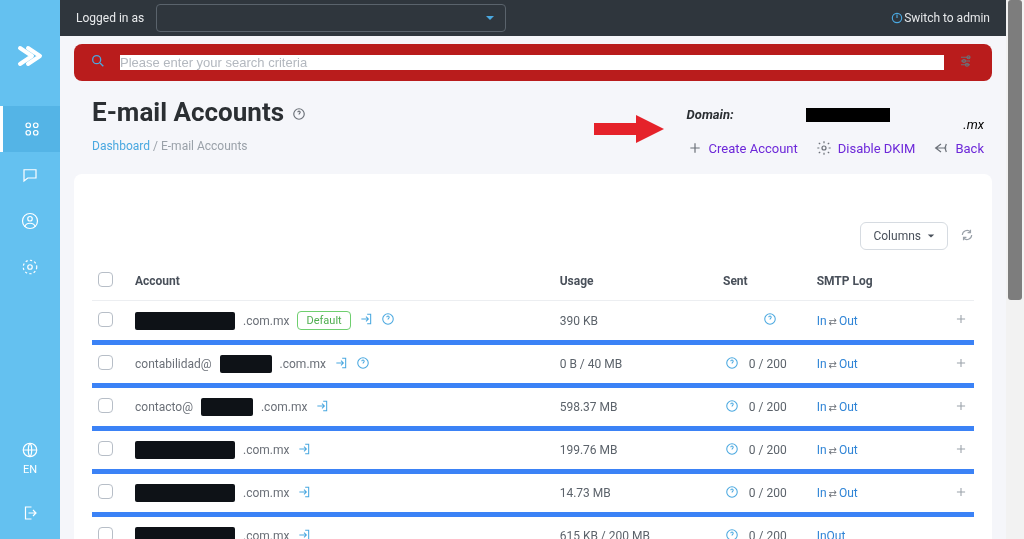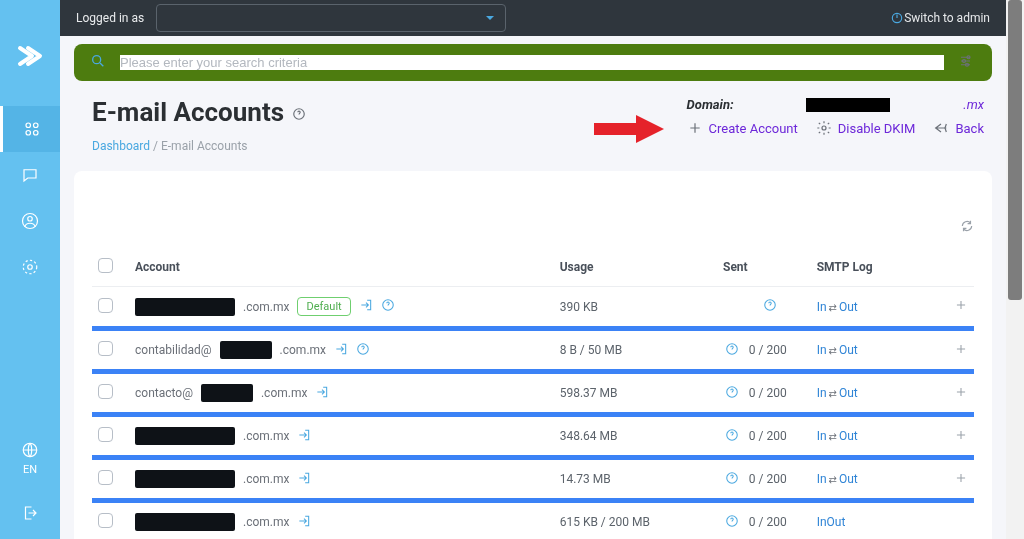--- a/index.html
+++ b/index.html
@@ -56,40 +56,40 @@
   
   .scrollbar-track{
     position:absolute; right:0; top:0; bottom:0; width:18px; background:#f2f2f2;
   }
   .scrollbar-thumb{
     position:absolute; left:2px; right:2px; top:0; height:300px; background:#7d7d7d; border-radius:3px;
   }
 
   
   .search-card {
-    background:#4d7c0f; border-radius: 8px; padding: 8px 16px;
+    background:#b91c1c; border-radius: 8px; padding: 8px 16px;
     display:flex; align-items:center; gap: 14px; margin-bottom: 10px;
   }
   .search-card input {
     flex:1; border:none; outline:none; font-size:13px; color:#333;
   }
   .search-card input::placeholder{ color:#b3b8bf; }
   .search-card .search-icon svg{ width:16px;height:16px; stroke:#4aa8e0; fill:none; stroke-width:2;}
   .search-card .filter-icon svg{ width:18px;height:18px; stroke:#6b7078; fill:none; stroke-width:1.6;}
 
   
   .page-head { padding: 6px 8px 12px 18px; display:flex; }
   .page-head-left h1 { font-size: 26px; font-weight: 700; color:#2b2f33; display:flex; align-items:center; gap:8px;}
   .page-head-left h1 .help svg{width:14px;height:14px; stroke:#6b7078; fill:none; stroke-width:2;}
   .breadcrumb { font-size: 12px; margin-top:12px; color:#9aa1a9;}
   .breadcrumb a { color:#4aa8e0; text-decoration:none; }
   .page-head-right { margin-left:auto; text-align:right; }
   .domain-line { font-size:13px; color:#2b2f33; font-weight:700; display:flex; align-items:center; justify-content:space-between; gap:6px;font-style:italic;}
   .domain-line .redact { width:84px; height:14px; background:#000; display:inline-block;}
-  .domain-line .tld{ font-weight:400; color:#6d28d9;}
+  .domain-line .tld{ font-weight:400; color:#000000;margin-top:20px;}
   .head-actions { display:flex; gap:18px; margin-top:8px; align-items:center; justify-content:flex-end;}
   .head-actions .act { display:flex; align-items:center; gap:6px; font-size:13px; color:#6d28d9; cursor:pointer;}
   .head-actions .act svg{ width:16px;height:16px; stroke:#6b7078; fill:none; stroke-width:1.8;}
 
   .arrow-callout{
     position:absolute; width:70px; height:28px; pointer-events:none;
   }
   .arrow-callout svg{ width:70px; height:28px;}
 
   
@@ -283,20 +283,26 @@
     <div class="arrow-callout" style="left:520px; top:24px;">
       <svg viewBox="0 0 70 28">
           <rect x="0" y="8" width="42" height="12" fill="#e5222a"></rect>
           <path d="M42 0 L70 14 L42 28 Z" fill="#e5222a"></path>
         </svg>
     </div>
   </div>
 
   <div class="card">
     <div class="card-top">
+      <div class="columns-btn">
+        <span>Columns</span>
+        <svg viewBox="0 0 10 10">
+            <path d="M1 3l4 4 4-4z"></path>
+          </svg>
+      </div>
       <span class="refresh-icon">
         <svg viewBox="0 0 24 24">
             <path d="M4 12a8 8 0 0114-5M20 12a8 8 0 01-14 5M18 3v5h-5M6 21v-5h5"></path>
           </svg>
       </span>
     </div>
 
 
     <table>
       <thead>
@@ -348,21 +354,21 @@
                 <span class="suffix">.com.mx</span>
                 <span class="login-icon"><svg viewBox="0 0 24 24">
                     <path d="M14 4h6v16h-6M4 12h12M12 8l4 4-4 4"></path>
                   </svg></span>
                 <span class="q-icon"><svg viewBox="0 0 24 24">
                     <circle cx="12" cy="12" r="9"></circle>
                     <path d="M10 9a2 2 0 114 0c0 2-2 2-2 4M12 17h.01"></path>
                   </svg></span>
               </div>
             </td>
-            <td class="col-usage">8 B / 50 MB</td>
+            <td class="col-usage">0 B / 40 MB</td>
             <td class="col-sent sent-cell"><span class="sent-wrap">
                 <span class="q-icon"><svg viewBox="0 0 24 24">
                     <circle cx="12" cy="12" r="9"></circle>
                     <path d="M10 9a2 2 0 114 0c0 2-2 2-2 4M12 17h.01"></path>
                   </svg></span>
                 <span>0 / 200</span>
               </span></td>
             <td class="col-smtp"><a href="#" class="link-blue">In</a><span class="link-blue"><span class="swap">⇄</span></span><a href="#" class="link-blue">Out</a></td>
             <td class="col-exp"><span class="plus-cell"><svg viewBox="0 0 24 24">
                   <path d="M12 5v14M5 12h14"></path>
@@ -397,21 +403,21 @@
             <td class="col-check"><span class="checkbox"></span></td>
             <td class="col-account">
               <div class="acct-cell">
                 <span class="redact-block w100"></span>
                 <span class="suffix">.com.mx</span>
                 <span class="login-icon"><svg viewBox="0 0 24 24">
                     <path d="M14 4h6v16h-6M4 12h12M12 8l4 4-4 4"></path>
                   </svg></span>
               </div>
             </td>
-            <td class="col-usage">348.64 MB</td>
+            <td class="col-usage">199.76 MB</td>
             <td class="col-sent sent-cell"><span class="sent-wrap">
                 <span class="q-icon"><svg viewBox="0 0 24 24">
                     <circle cx="12" cy="12" r="9"></circle>
                     <path d="M10 9a2 2 0 114 0c0 2-2 2-2 4M12 17h.01"></path>
                   </svg></span>
                 <span>0 / 200</span>
               </span></td>
             <td class="col-smtp"><a href="#" class="link-blue">In</a><span class="link-blue"><span class="swap">⇄</span></span><a href="#" class="link-blue">Out</a></td>
             <td class="col-exp"><span class="plus-cell"><svg viewBox="0 0 24 24">
                   <path d="M12 5v14M5 12h14"></path>

